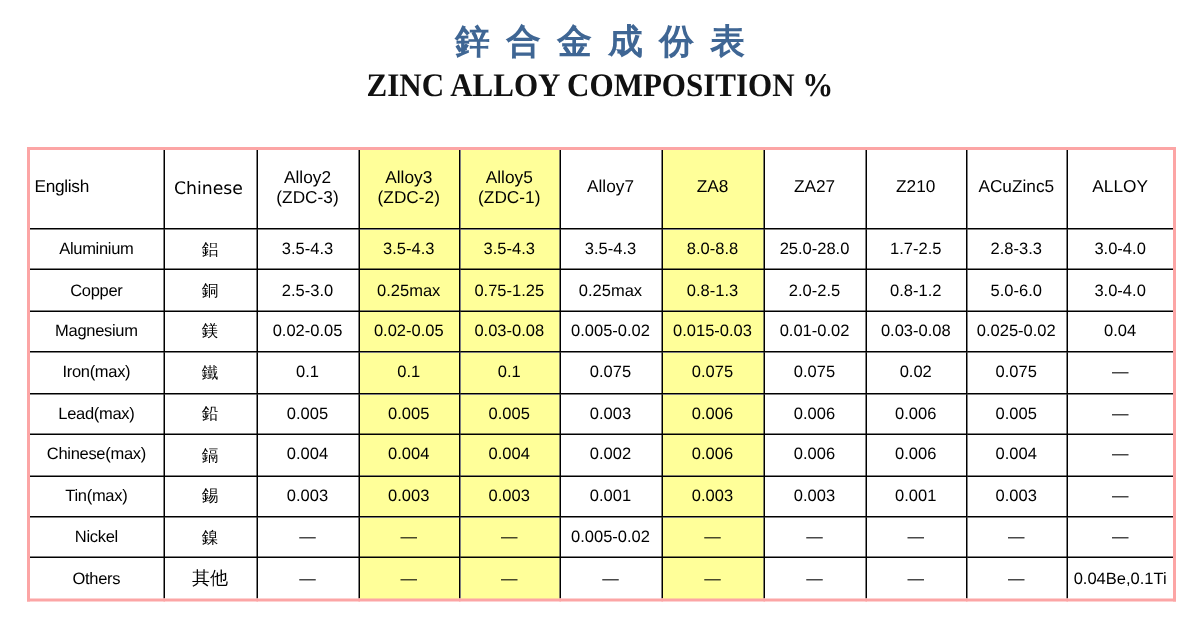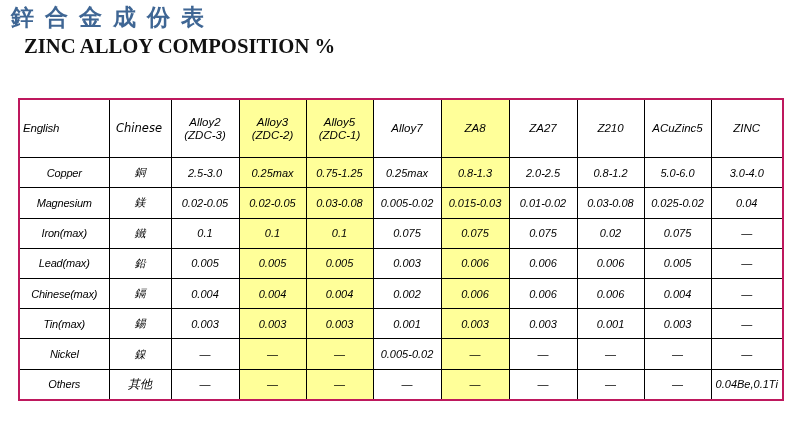--- a/index.html
+++ b/index.html
@@ -11,21 +11,22 @@
     width: 800px;
     height: 424px;
     font-family: "Liberation Sans", "DejaVu Sans", sans-serif;
     overflow: hidden;
     position: relative;
   }
 
   
   .title-block {
     width: 800px;
-    padding-top: 3px;
+    text-align: center;
+    padding-top: 14px;
   }
   .title-cn {
     font-family: "DejaVu Sans", "Liberation Sans", sans-serif;
     font-size: 23px;
     font-weight: bold;
     color: #3f6694;
     letter-spacing: 11px;
     line-height: 28px;
     white-space: nowrap;
     margin-left: 11px;
@@ -47,22 +48,21 @@
     left: 18px;
     top: 98px;
     width: 764px;
     height: 303px;
   }
   table.comp {
     border-collapse: collapse;
     table-layout: fixed;
     width: 764px;
     height: 303px;
-    border: 2px solid #be185d;
-    font-style: italic;
+    border: 2px solid #fca5a5;
   }
   table.comp td, table.comp th {
     border: 1px solid #000;
     font-size: 11px;
     font-weight: normal;
     color: #000;
     padding: 0 2px;
     text-align: center;
     vertical-align: middle;
     overflow: hidden;
@@ -160,22 +160,35 @@
           <td>
             <span class="alloy-name">ZA27</span>
           </td>
           <td>
             <span class="alloy-name">Z210</span>
           </td>
           <td>
             <span class="alloy-name">ACuZinc5</span>
           </td>
           <td>
-            <span class="alloy-name">ZINC</span>
-          </td>
+            <span class="alloy-name">ALLOY</span>
+          </td>
+        </tr>
+        <tr class="row">
+          <td class="eng-col">Aluminium</td>
+          <td class="cn-col">鋁</td>
+          <td class="">3.5-4.3</td>
+          <td class="hl">3.5-4.3</td>
+          <td class="hl">3.5-4.3</td>
+          <td class="">3.5-4.3</td>
+          <td class="hl">8.0-8.8</td>
+          <td class="">25.0-28.0</td>
+          <td class="">1.7-2.5</td>
+          <td class="">2.8-3.3</td>
+          <td class="">3.0-4.0</td>
         </tr>
         <tr class="row">
           <td class="eng-col">Copper</td>
           <td class="cn-col">銅</td>
           <td class="">2.5-3.0</td>
           <td class="hl">0.25max</td>
           <td class="hl">0.75-1.25</td>
           <td class="">0.25max</td>
           <td class="hl">0.8-1.3</td>
           <td class="">2.0-2.5</td>

